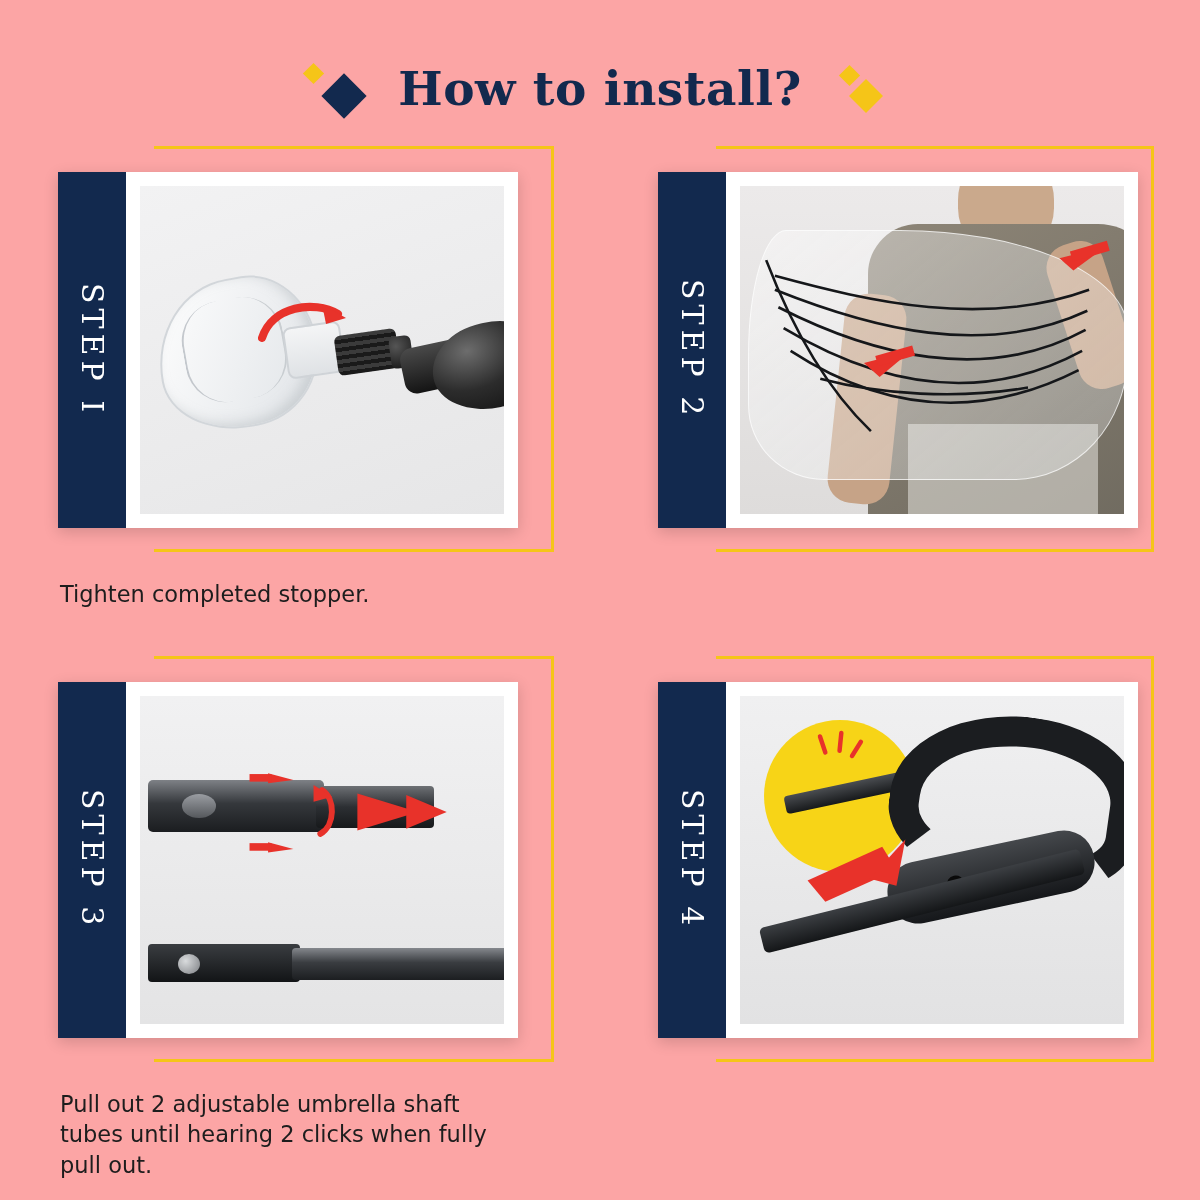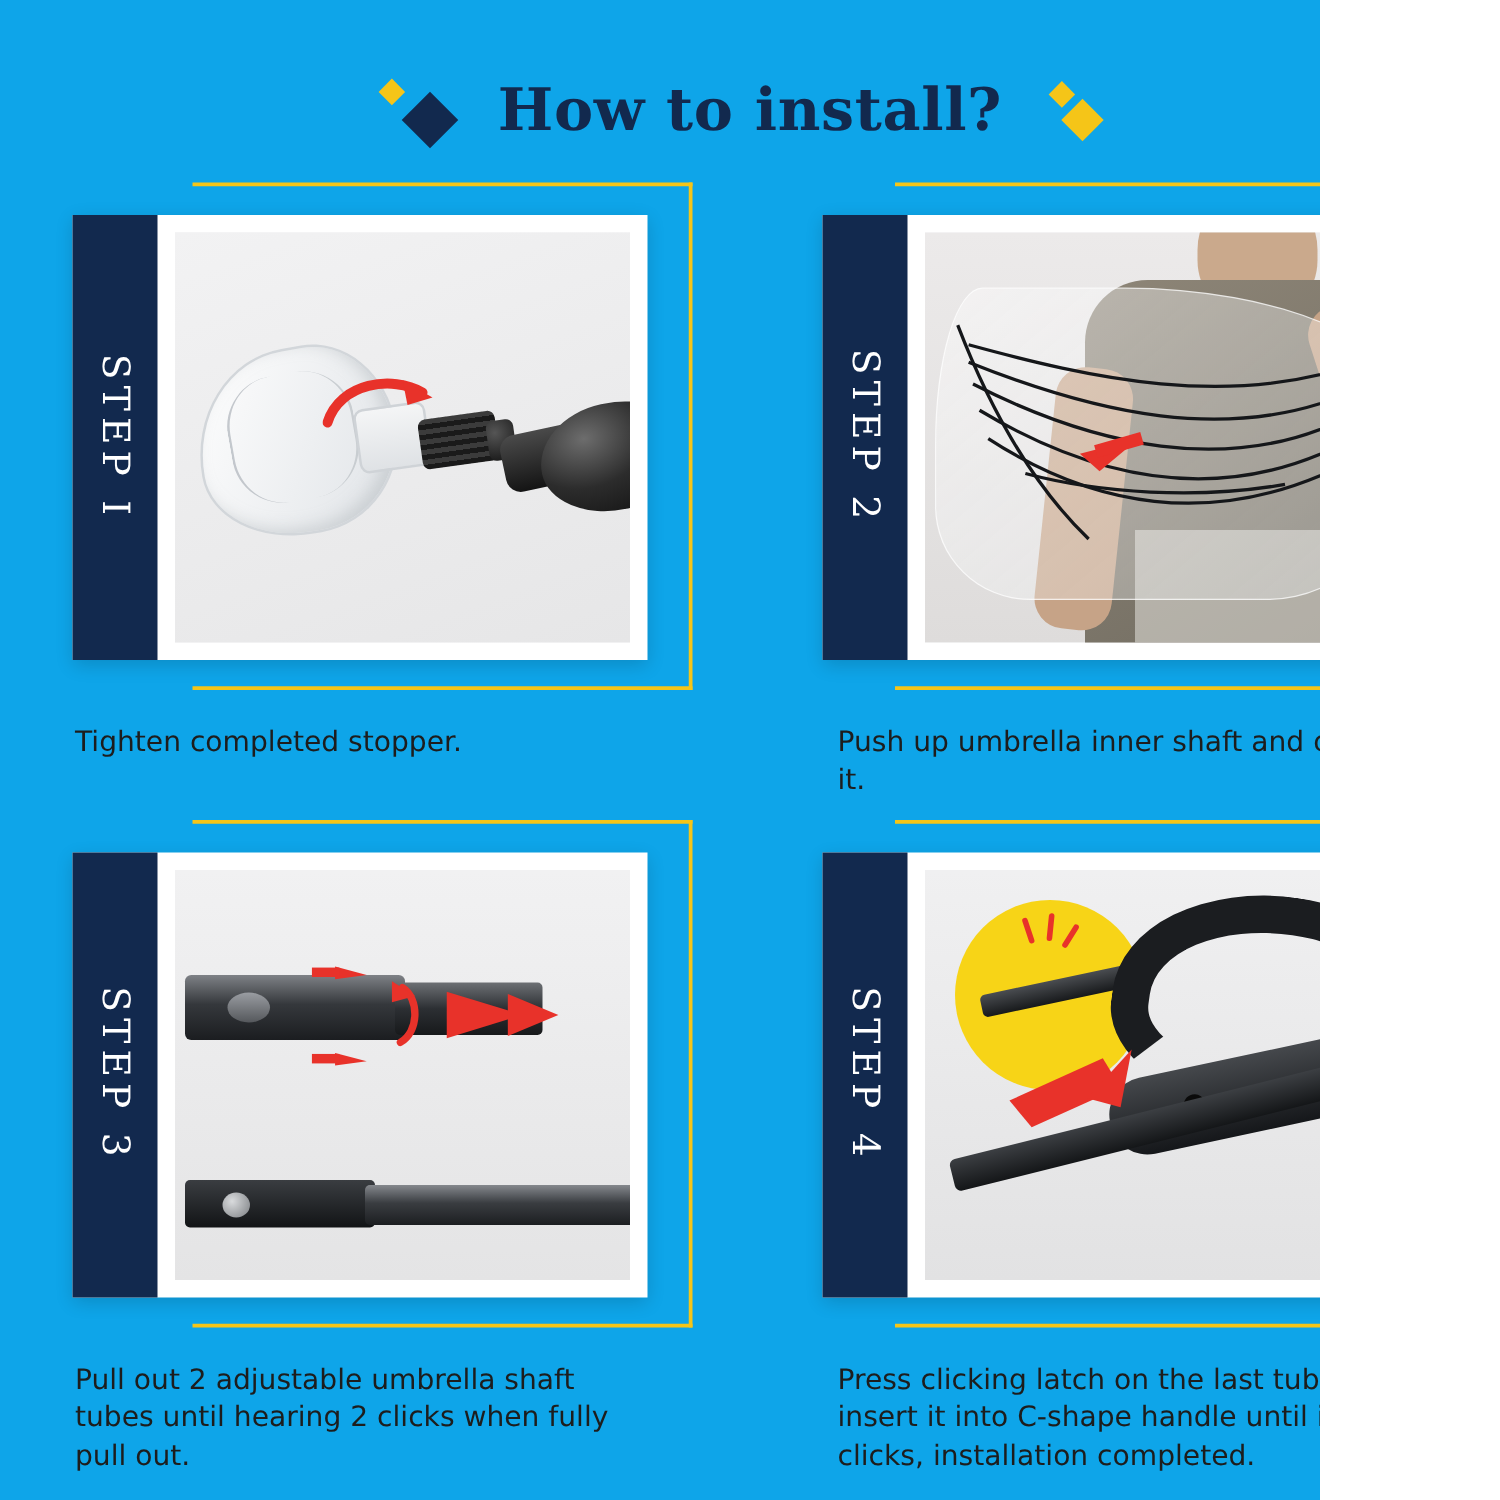--- a/index.html
+++ b/index.html
@@ -6,23 +6,23 @@
   html, body {
     margin: 0;
     padding: 0;
     width: 1200px;
     height: 1200px;
     background: #ffffff;
     font-family: "DejaVu Sans", sans-serif;
   }
   .page {
     position: relative;
-    width: 1056px;
+    width: 1200px;
     height: 1200px;
-    background: #0ea5e9;
+    background: #fca5a5;
     overflow: hidden;
   }
 
   
   .header {
     position: absolute;
     top: 48px;
     left: 0;
     width: 1200px;
     height: 80px;
@@ -398,21 +398,20 @@
                 <path d="M92 198 C 160 216, 250 222, 330 208"></path>
               </g>
               <polygon points="420,46 366,60 382,74" fill="#e8322a"></polygon>
               <rect x="378" y="52" width="44" height="12" fill="#e8322a" transform="rotate(-16 378 52)"></rect>
               <polygon points="196,166 142,180 160,196" fill="#e8322a"></polygon>
               <rect x="155" y="172" width="44" height="12" fill="#e8322a" transform="rotate(-16 155 172)"></rect>
             </svg>
           </div>
         </div>
       </div>
-      <div class="caption">Push up umbrella inner shaft and open it.</div>
     </div>
 
     <div class="cell left">
       <div class="frame">
         <div class="bracket-outline"></div>
         <div class="card">
           <div class="step-tab">
             <span>STEP 3</span>
           </div>
           <div class="photo">
@@ -456,17 +455,16 @@
                 <line x1="96" y1="44" x2="90" y2="26"></line>
                 <line x1="112" y1="42" x2="114" y2="22"></line>
                 <line x1="126" y1="48" x2="136" y2="32"></line>
               </g>
               <polygon points="160,150 76,188 96,212 176,176" fill="#e8322a"></polygon>
               <polygon points="186,142 146,186 176,194" fill="#e8322a"></polygon>
             </svg>
           </div>
         </div>
       </div>
-      <div class="caption">Press clicking latch on the last tube and insert it into C-shape handle until it clicks, installation completed.</div>
     </div>
 
   </div>
 </div>
 
 </body></html>

